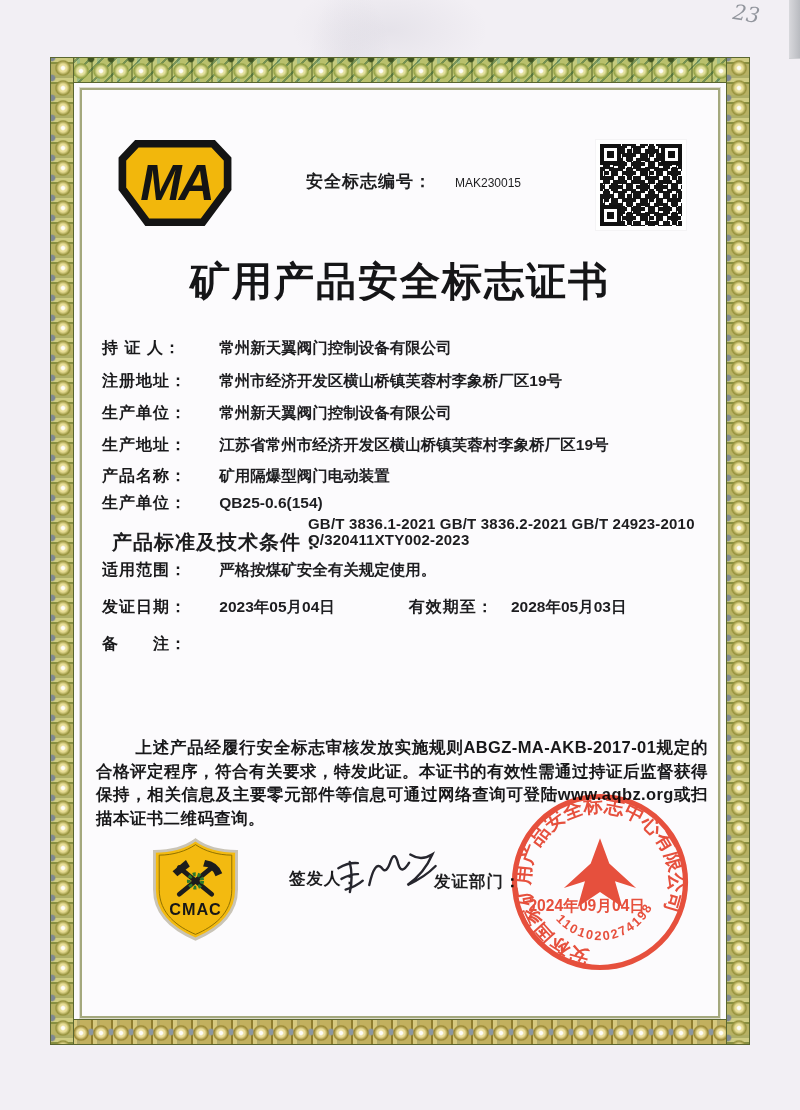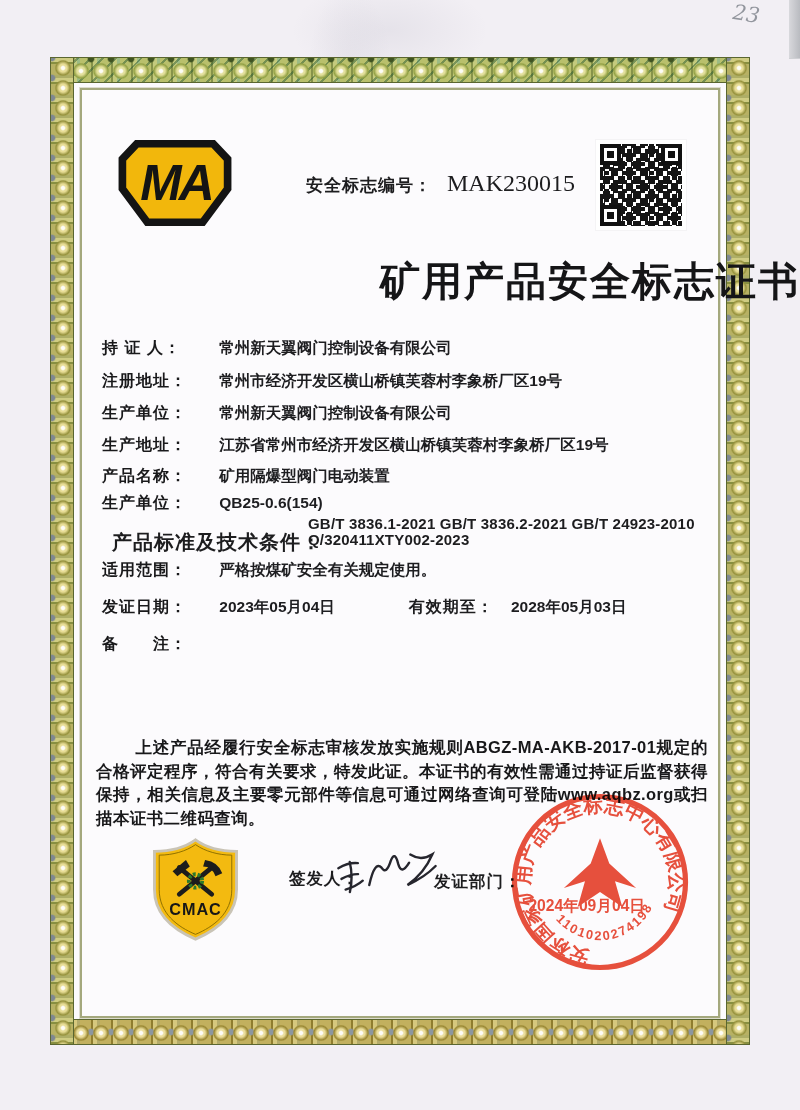--- a/index.html
+++ b/index.html
@@ -46,33 +46,33 @@
     background-size:24px 20px,24px 20px,24px 20px,24px 20px,auto;}
   .band.left{left:50px;}
   .band.right{left:726px;}
   .inner-line{position:absolute;left:80px;top:88px;width:636px;height:926px;
     border:2px solid #a4a87d;box-shadow:0 0 0 1px #dddcce;}
 
   
   .ma-logo{position:absolute;left:116px;top:139px;width:118px;height:88px;}
   .certno{position:absolute;left:306px;top:170px;white-space:nowrap;}
   .certno .lab{font-weight:bold;font-size:17px;letter-spacing:1px;}
-  .certno .val{font-family:Liberation Serif, serif;font-size:24px;margin-left:15px;}
+  .certno .val{font-family:Liberation Sans, sans-serif;font-size:12px;margin-left:23px;}
   .qr{position:absolute;left:596px;top:140px;width:82px;height:82px;background:#fff;padding:4px;
     box-shadow:0 0 0 1px rgba(0,0,0,.03);}
   .qr-noise{position:absolute;left:4px;top:4px;right:4px;bottom:4px;
     background-image:
       repeating-conic-gradient(#151515 0% 25%, rgba(0,0,0,0) 25% 50%),
       repeating-conic-gradient(rgba(0,0,0,0) 0% 25%, #151515 25% 50%);
     background-size:9px 9px,15px 15px;background-position:0 0,3px 2px;}
   .finder{position:absolute;width:13px;height:13px;border:4px solid #111;background:#111;
     box-shadow:inset 0 0 0 3px #fff;}
   .finder.tl{left:4px;top:4px;} .finder.tr{right:4px;top:4px;} .finder.bl{left:4px;bottom:4px;}
 
-  .title{position:absolute;left:0;top:254px;width:800px;text-align:right;
+  .title{position:absolute;left:0;top:254px;width:800px;text-align:center;
     font-size:40px;font-weight:900;letter-spacing:2px;color:#151517;}
 
   
   .row{position:absolute;left:102px;white-space:nowrap;font-size:15.5px;font-weight:bold;}
   .row .lbl{display:inline-block;width:113px;font-size:16px;letter-spacing:1px;color:#19191b;}
   .row .val{color:#1d1d20;}
   .row7{position:absolute;left:102px;top:516px;width:612px;font-weight:bold;}
   .row7 .lbl{position:absolute;left:10px;top:13px;font-size:20px;letter-spacing:1px;}
   .row7 .val{display:block;margin-left:206px;font-size:15px;line-height:16px;letter-spacing:.2px;}
   .rowd .val1{display:inline-block;width:185px;}

